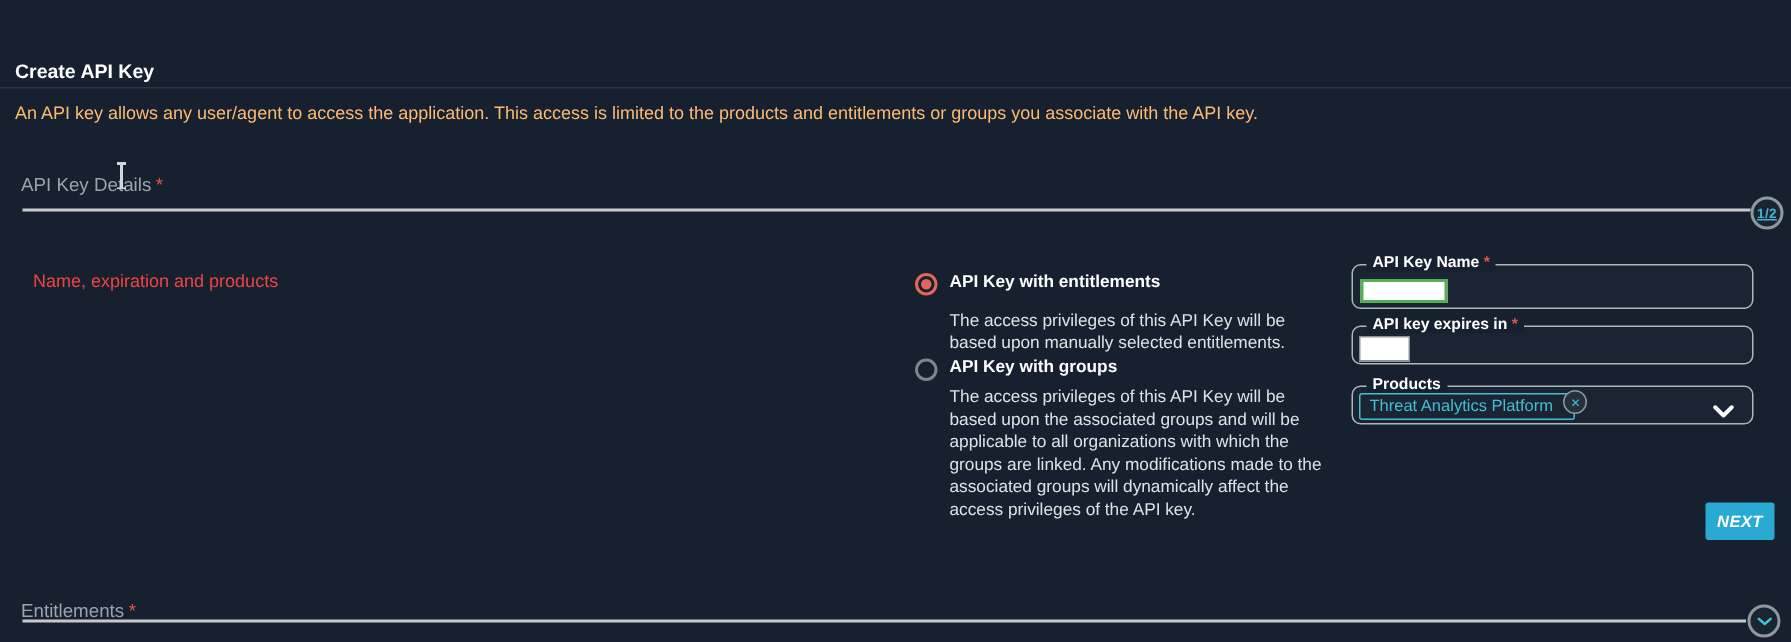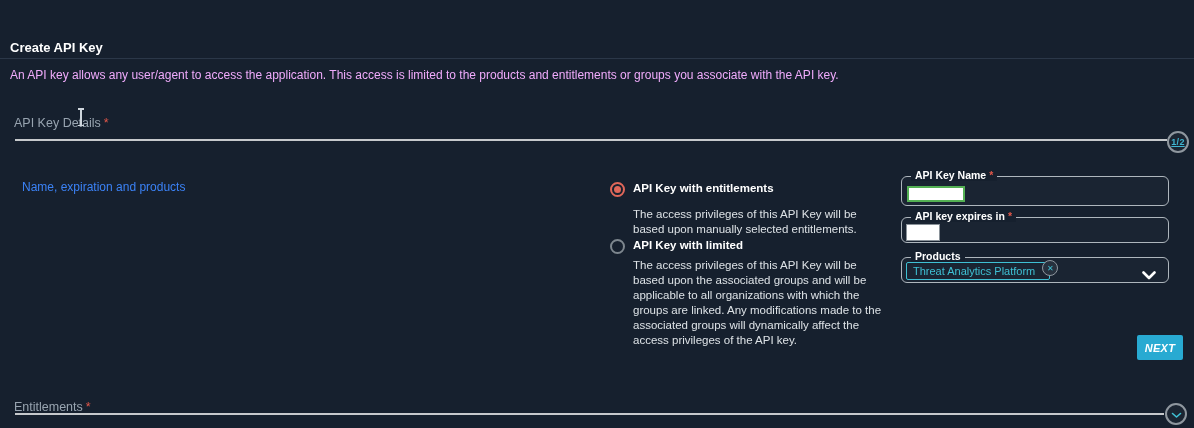--- a/index.html
+++ b/index.html
@@ -15,41 +15,41 @@
   .page-title {
     position:absolute; left:10px; top:4px;
     font-size:13px; font-weight:bold; color:#ffffff;
   }
   .title-divider {
     position:absolute; left:0; top:22px; width:1194px; height:1px;
     background:#2b3748;
   }
   .intro {
     position:absolute; left:10px; top:32px; width:1100px;
-    font-size:12px; color:#f0abfc;
+    font-size:12px; color:#fdba74;
   }
 
   .section-label {
     position:absolute; font-size:12.5px; color:#98a4b0;
   }
   .req { color:#e25749; margin-left:3px; }
 
   .divider-light {
     position:absolute; height:2px; background:#c6c9cc;
   }
   .step-badge, .collapse-badge {
     position:absolute; width:22px; height:22px; border-radius:50%;
     border:2px solid #8f979f; background:#1b2532;
     display:flex; align-items:center; justify-content:center;
   }
   .step-badge { color:#3fb6d2; font-size:9px; font-weight:bold; letter-spacing:0.3px; }
 
   .row-label {
     position:absolute; left:22px; top:144px;
-    font-size:12px; color:#3b82f6;
+    font-size:12px; color:#ef4444;
   }
 
   
   .radio-group { position:absolute; left:610px; top:145px; width:262px; }
   .radio-option-label {
     position:absolute; left:23px; font-size:11.5px; font-weight:600; color:#ffffff;
   }
   .radio-desc {
     position:absolute; left:23px; width:252px;
     font-size:11.5px; line-height:15px; color:#dde2e6;
@@ -141,21 +141,21 @@
   <div class="step-badge" style="left:1167px; top:95px;text-decoration:underline;">1/2</div>
 
   <div class="row-label">Name, expiration and products</div>
 
   <div class="radio-group">
     <div class="radio-circle selected" style="top:1px;"></div>
     <div class="radio-option-label" style="top:1px;">API Key with entitlements</div>
     <div class="radio-desc" style="top:26px;">The access privileges of this API Key will be based upon manually selected entitlements.</div>
 
     <div class="radio-circle unselected" style="top:58px;"></div>
-    <div class="radio-option-label" style="top:58px;">API Key with limited</div>
+    <div class="radio-option-label" style="top:58px;">API Key with groups</div>
     <div class="radio-desc" style="top:77px;">The access privileges of this API Key will be based upon the associated groups and will be applicable to all organizations with which the groups are linked. Any modifications made to the associated groups will dynamically affect the access privileges of the API key.</div>
   </div>
 
   <div class="fieldbox" style="top:140px; height:30px;padding-left:16px;">
     <div class="legend">
       <span>API Key Name</span><span class="req">*</span>
     </div>
     <div class="white-input autofill" style="left:5px; top:9px; width:58px; height:16px;"></div>
   </div>
 

